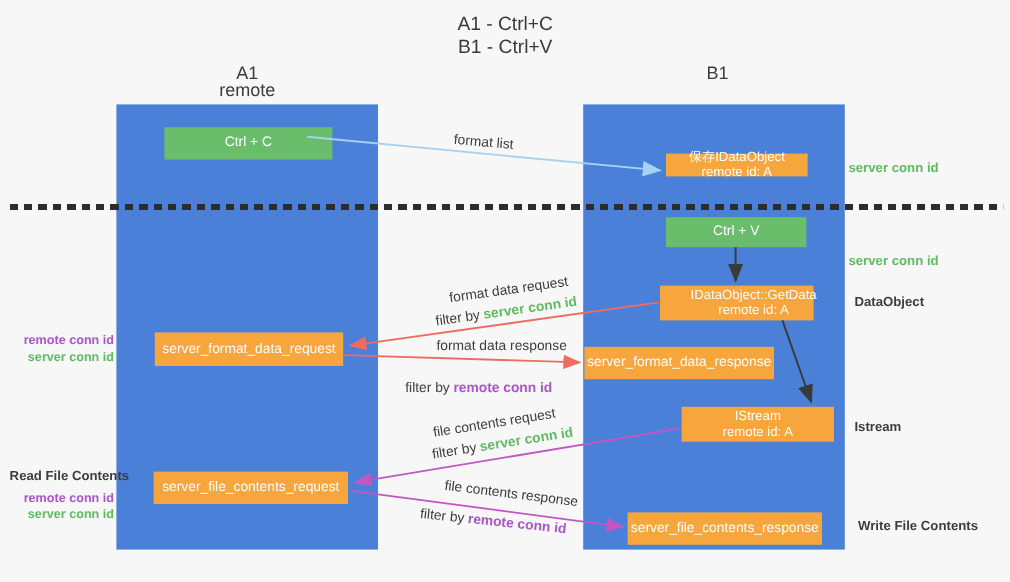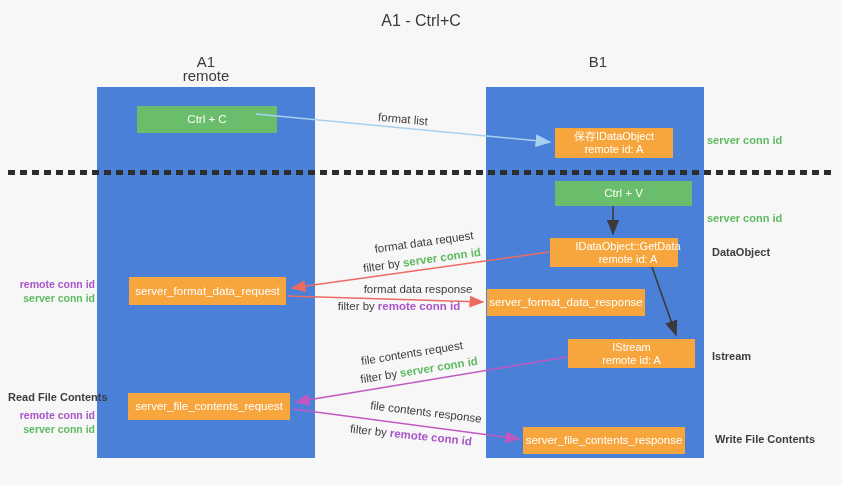--- a/index.html
+++ b/index.html
@@ -61,45 +61,46 @@
   .conn-block div{white-space:nowrap;}
   .right-green{color:var(--text-green); font-weight:bold; font-size:11px;}
 </style>
 </head>
 <body>
 
 <div class="canvas">
 
   <div class="title">
     <div>A1 - Ctrl+C</div>
+    <div>B1 - Ctrl+V</div>
   </div>
 
   <div class="col-header" style="left:146px;">
     <div>A1</div>
     <div>remote</div>
   </div>
   <div class="col-header" style="left:538px;">
     <div>B1</div>
   </div>
 
   <div class="column" style="left:97px;"></div>
   <div class="column" style="left:486px;"></div>
 
   <div class="dashes"></div>
 
   <div class="node green" style="left:137px; top:106px; width:140px; height:27px;">
     <span>Ctrl + C</span>
   </div>
 
-  <div class="node orange" style="left:555px; top:128px; width:118px; height:30px; font-size:11px;">
+  <div class="node orange" style="left:555px; top:128px; width:118px; height:19px; font-size:11px;">
     <span>保存IDataObject</span>
     <span>remote id: A</span>
   </div>
 
-  <div class="node green" style="left:555px; top:181px; width:137px; height:25px;">
+  <div class="node green" style="left:555px; top:181px; width:117px; height:25px;">
     <span>Ctrl + V</span>
   </div>
 
   <div class="node orange" style="left:550px; top:238px; width:128px; height:29px; font-size:11px;padding-left:28px;">
     <span>IDataObject::GetData</span>
     <span>remote id: A</span>
   </div>
 
   <div class="node orange" style="left:129px; top:277px; width:157px; height:28px;">
     <span>server_format_data_request</span>
@@ -153,21 +154,21 @@
   <div class="edge-label" style="left:424px; top:242px; transform:translate(-50%,-50%) rotate(-8deg);">
     <span>format data request</span>
   </div>
   <div class="edge-label" style="left:422px; top:260px; transform:translate(-50%,-50%) rotate(-8deg);">
     <span>filter by</span><span class="gap"></span><span class="green-text">server conn id</span>
   </div>
 
   <div class="edge-label" style="left:418px; top:289px;">
     <span>format data response</span>
   </div>
-  <div class="edge-label" style="left:399px; top:306px;">
+  <div class="edge-label" style="left:399px; top:324px;">
     <span>filter by</span><span class="gap"></span><span class="purple-text">remote conn id</span>
   </div>
 
   <div class="edge-label" style="left:412px; top:353px; transform:translate(-50%,-50%) rotate(-9deg);">
     <span>file contents request</span>
   </div>
   <div class="edge-label" style="left:419px; top:370px; transform:translate(-50%,-50%) rotate(-9deg);">
     <span>filter by</span><span class="gap"></span><span class="green-text">server conn id</span>
   </div>
 

